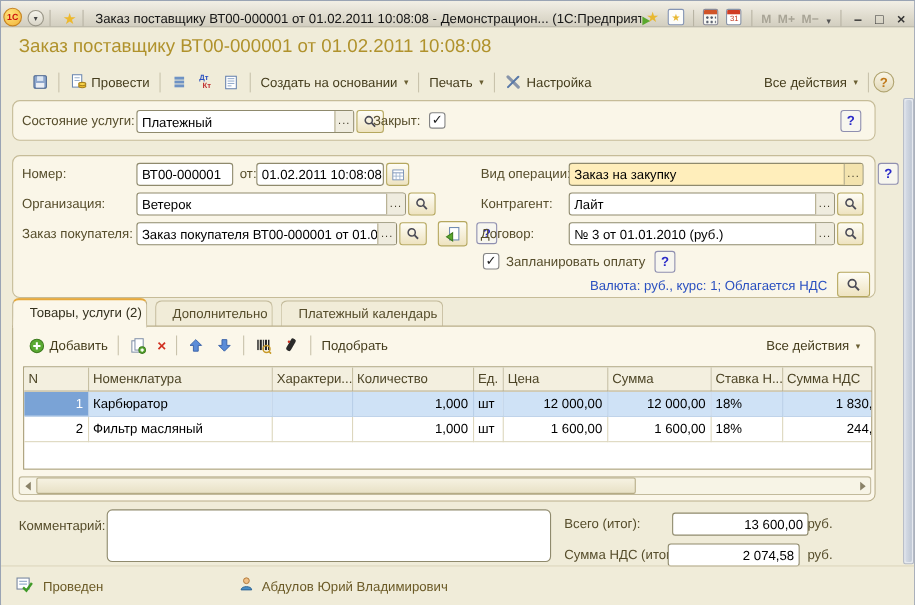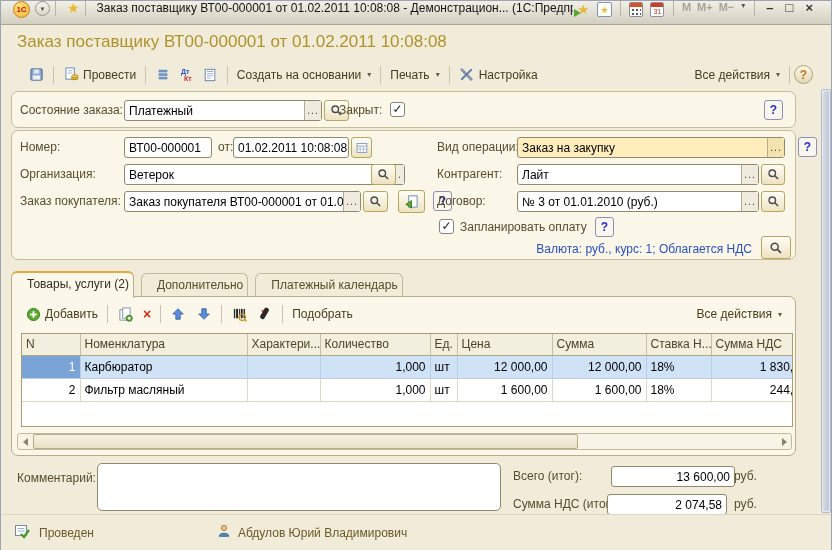--- a/index.html
+++ b/index.html
@@ -2,21 +2,21 @@
 <html><head>
 <meta charset="utf-8">
 <style>
   * { margin:0; padding:0; box-sizing:border-box; }
   html,body { width:832px; height:550px; overflow:hidden; }
   body { font-family:"Liberation Sans", sans-serif; font-size:12px; }
 
   .window { position:relative; width:832px; height:550px; background:#f0ecd9; border:1px solid #9aa4b4; }
 
   
-  .titlebar { position:relative; height:24px; background:linear-gradient(#f2efe6,#dcd8ca 70%,#d2cec0); border-bottom:1px solid #aaa698; display:flex; align-items:flex-start; padding:0 12px; }
+  .titlebar { position:relative; height:24px; background:linear-gradient(#f2efe6,#dcd8ca 70%,#d2cec0); border-bottom:1px solid #aaa698; display:flex; align-items:flex-end; padding:0 2px; }
   .logo { width:17px; height:17px; border-radius:50%; background:radial-gradient(circle at 35% 30%, #ffe27a, #f2b43a); border:1px solid #c8831c; color:#cc1310; font-weight:bold; font-size:8px; display:flex; align-items:center; justify-content:center; }
   .tb-circle { width:15px; height:15px; border-radius:50%; background:linear-gradient(#f6f4ec,#d9d5c7); border:1px solid #9a9688; color:#444; font-size:7px; display:flex; align-items:center; justify-content:center; margin-left:5px; }
   .tb-star { color:#edb92e; font-size:14px; margin-left:6px; line-height:1; }
   .tsep { width:1px; height:15px; background:#b8b4a4; margin:0 5px; }
   .tb-title { flex:1; font-size:12px; color:#151515; white-space:nowrap; overflow:hidden; margin-left:6px; }
   .tb-ico { position:relative; width:17px; height:17px; display:flex; align-items:center; justify-content:center; margin:0 2px; }
   .fav-star { color:#e8b831; font-size:13px; line-height:1; }
   .fav-arrow { position:absolute; left:-1px; bottom:1px; width:0; height:0; border-top:4px solid transparent; border-bottom:4px solid transparent; border-left:7px solid #5aa82e; }
   .star-frame { width:15px; height:15px; border:1px solid #8494b4; background:#fdfdfa; border-radius:2px; display:flex; align-items:center; justify-content:center; color:#e8b831; font-size:9px; }
   .calc-ico { width:14px; height:15px; border:1px solid #8a8a98; background:#f8f8f4; border-radius:2px; overflow:hidden; }
@@ -219,58 +219,58 @@
       <span class="spacer"></span>
       <span class="tbtn">
         <span>Все действия</span>
         <span class="arr">▾</span>
       </span>
       <span class="sep"></span>
       <span class="btn-help">?</span>
     </div>
 
     <div class="panel" style="top:66px; height:37px;">
-      <span class="lbl" style="left:8px; top:11px;">Состояние заказа:</span>
+      <span class="lbl" style="left:8px; top:11px;">Состояние услуги:</span>
       <div class="field" style="left:112px; top:8px; width:198px;">
         <span class="val">Платежный</span>
         <span class="dots">...</span>
       </div>
       <div class="mag-btn" style="left:312px; top:8px;">
         <svg width="13" height="13" viewBox="0 0 16 16">
             <circle cx="6.5" cy="6.5" r="4" fill="none" stroke="#4a4a55" stroke-width="1.7"></circle>
             <line x1="9.6" y1="9.6" x2="13.6" y2="13.6" stroke="#4a4a55" stroke-width="2"></line>
           </svg>
       </div>
       <span class="lbl" style="left:327px; top:11px;">Закрыт:</span>
       <span class="checkbox" style="left:378px; top:10px;">✓</span>
       <span class="q-btn" style="left:752px; top:8px;">?</span>
     </div>
 
-    <div class="panel" style="top:105px; height:130px; overflow:visible;padding-left:44px;">
+    <div class="panel" style="top:116px; height:130px; overflow:visible;padding-left:44px;">
 
       <span class="lbl" style="left:8px; top:9px;">Номер:</span>
       <div class="field" style="left:112px; top:6px; width:88px;">
         <span class="val">ВТ00-000001</span>
       </div>
       <span class="lbl" style="left:206px; top:9px;">от:</span>
       <div class="field" style="left:221px; top:6px; width:116px;">
         <span class="val">01.02.2011 10:08:08</span>
       </div>
       <div class="cal-btn" style="left:339px; top:6px;">
         <svg width="12" height="12" viewBox="0 0 16 16">
             <rect x="1.5" y="2" width="13" height="12" fill="#fff" stroke="#6b87b0"></rect>
             <line x1="1.5" y1="5.5" x2="14.5" y2="5.5" stroke="#6b87b0"></line>
             <line x1="5.5" y1="5.5" x2="5.5" y2="14" stroke="#9ab0cc"></line>
             <line x1="10" y1="5.5" x2="10" y2="14" stroke="#9ab0cc"></line>
             <line x1="1.5" y1="9.5" x2="14.5" y2="9.5" stroke="#9ab0cc"></line>
           </svg>
       </div>
 
       <span class="lbl" style="left:8px; top:36px;">Организация:</span>
-      <div class="field" style="left:112px; top:33px; width:281px;">
+      <div class="field" style="left:112px; top:33px; width:245px;">
         <span class="val">Ветерок</span>
         <span class="dots">...</span>
       </div>
       <div class="mag-btn" style="left:359px; top:33px;">
         <svg width="13" height="13" viewBox="0 0 16 16">
             <circle cx="6.5" cy="6.5" r="4" fill="none" stroke="#4a4a55" stroke-width="1.7"></circle>
             <line x1="9.6" y1="9.6" x2="13.6" y2="13.6" stroke="#4a4a55" stroke-width="2"></line>
           </svg>
       </div>
 

